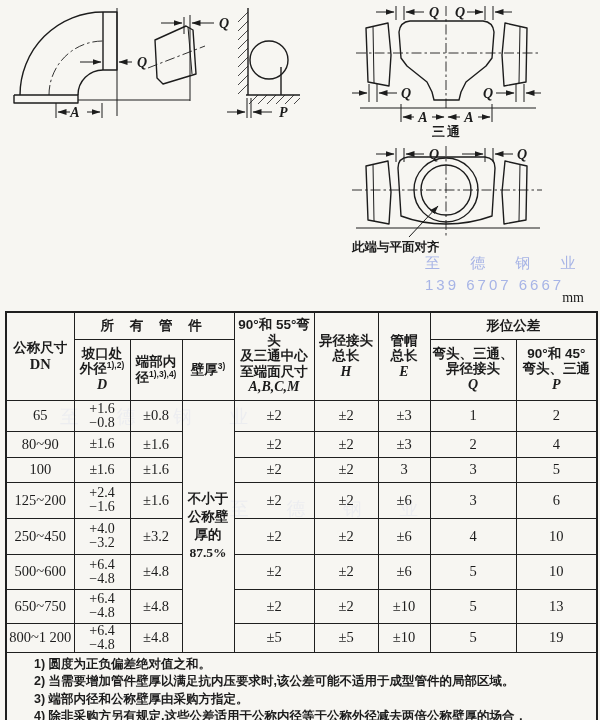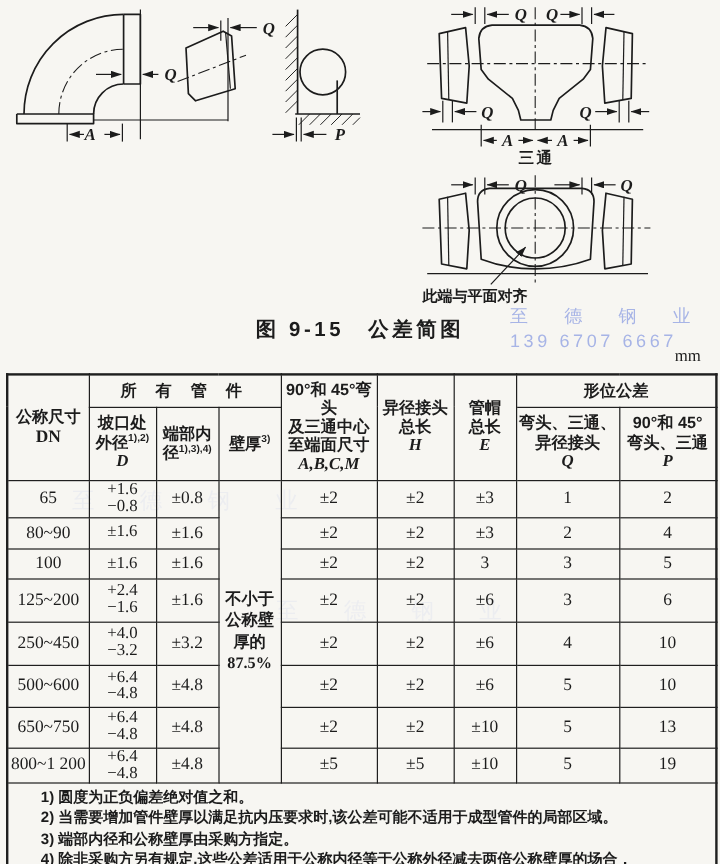--- a/index.html
+++ b/index.html
@@ -202,21 +202,20 @@
     <div class="l1">至 德 钢 业</div>
     <div class="l2">139 6707 6667</div>
   </div>
   <div class="wm wm-faint wm-f1">
     <div class="l1">至 德 钢 业</div>
   </div>
   <div class="wm wm-faint wm-f2">
     <div class="l1">至 德 钢 业</div>
   </div>
 
-  <div class="fig-caption">图 9-15　公差简图</div>
   <div class="tbl-unit">mm</div>
 
   <table class="tol">
     <colgroup>
       <col style="width:68px">
         <col style="width:56px">
         <col style="width:52px">
       <col style="width:52px">
         <col style="width:80px">
         <col style="width:64px">
@@ -225,21 +224,21 @@
         <col style="width:81px">
     </colgroup>
     <tbody>
         <tr style="height:27px">
       <th rowspan="2">
         <span>公称尺寸</span><br>
         <span class="num">DN</span>
       </th>
       <th colspan="3" class="sp6">所 有 管 件</th>
       <th rowspan="2">
-        <span>90°和 45°弯头</span><br>
+        <span>90°和 55°弯头</span><br>
         <span>及三通中心</span><br>
         <span>至端面尺寸</span><br>
         <span class="sym">A,B,C,M</span>
       </th>
       <th rowspan="2">
         <span>异径接头</span><br>
         <span>总长</span><br>
         <span class="sym">H</span>
       </th>
       <th rowspan="2">

